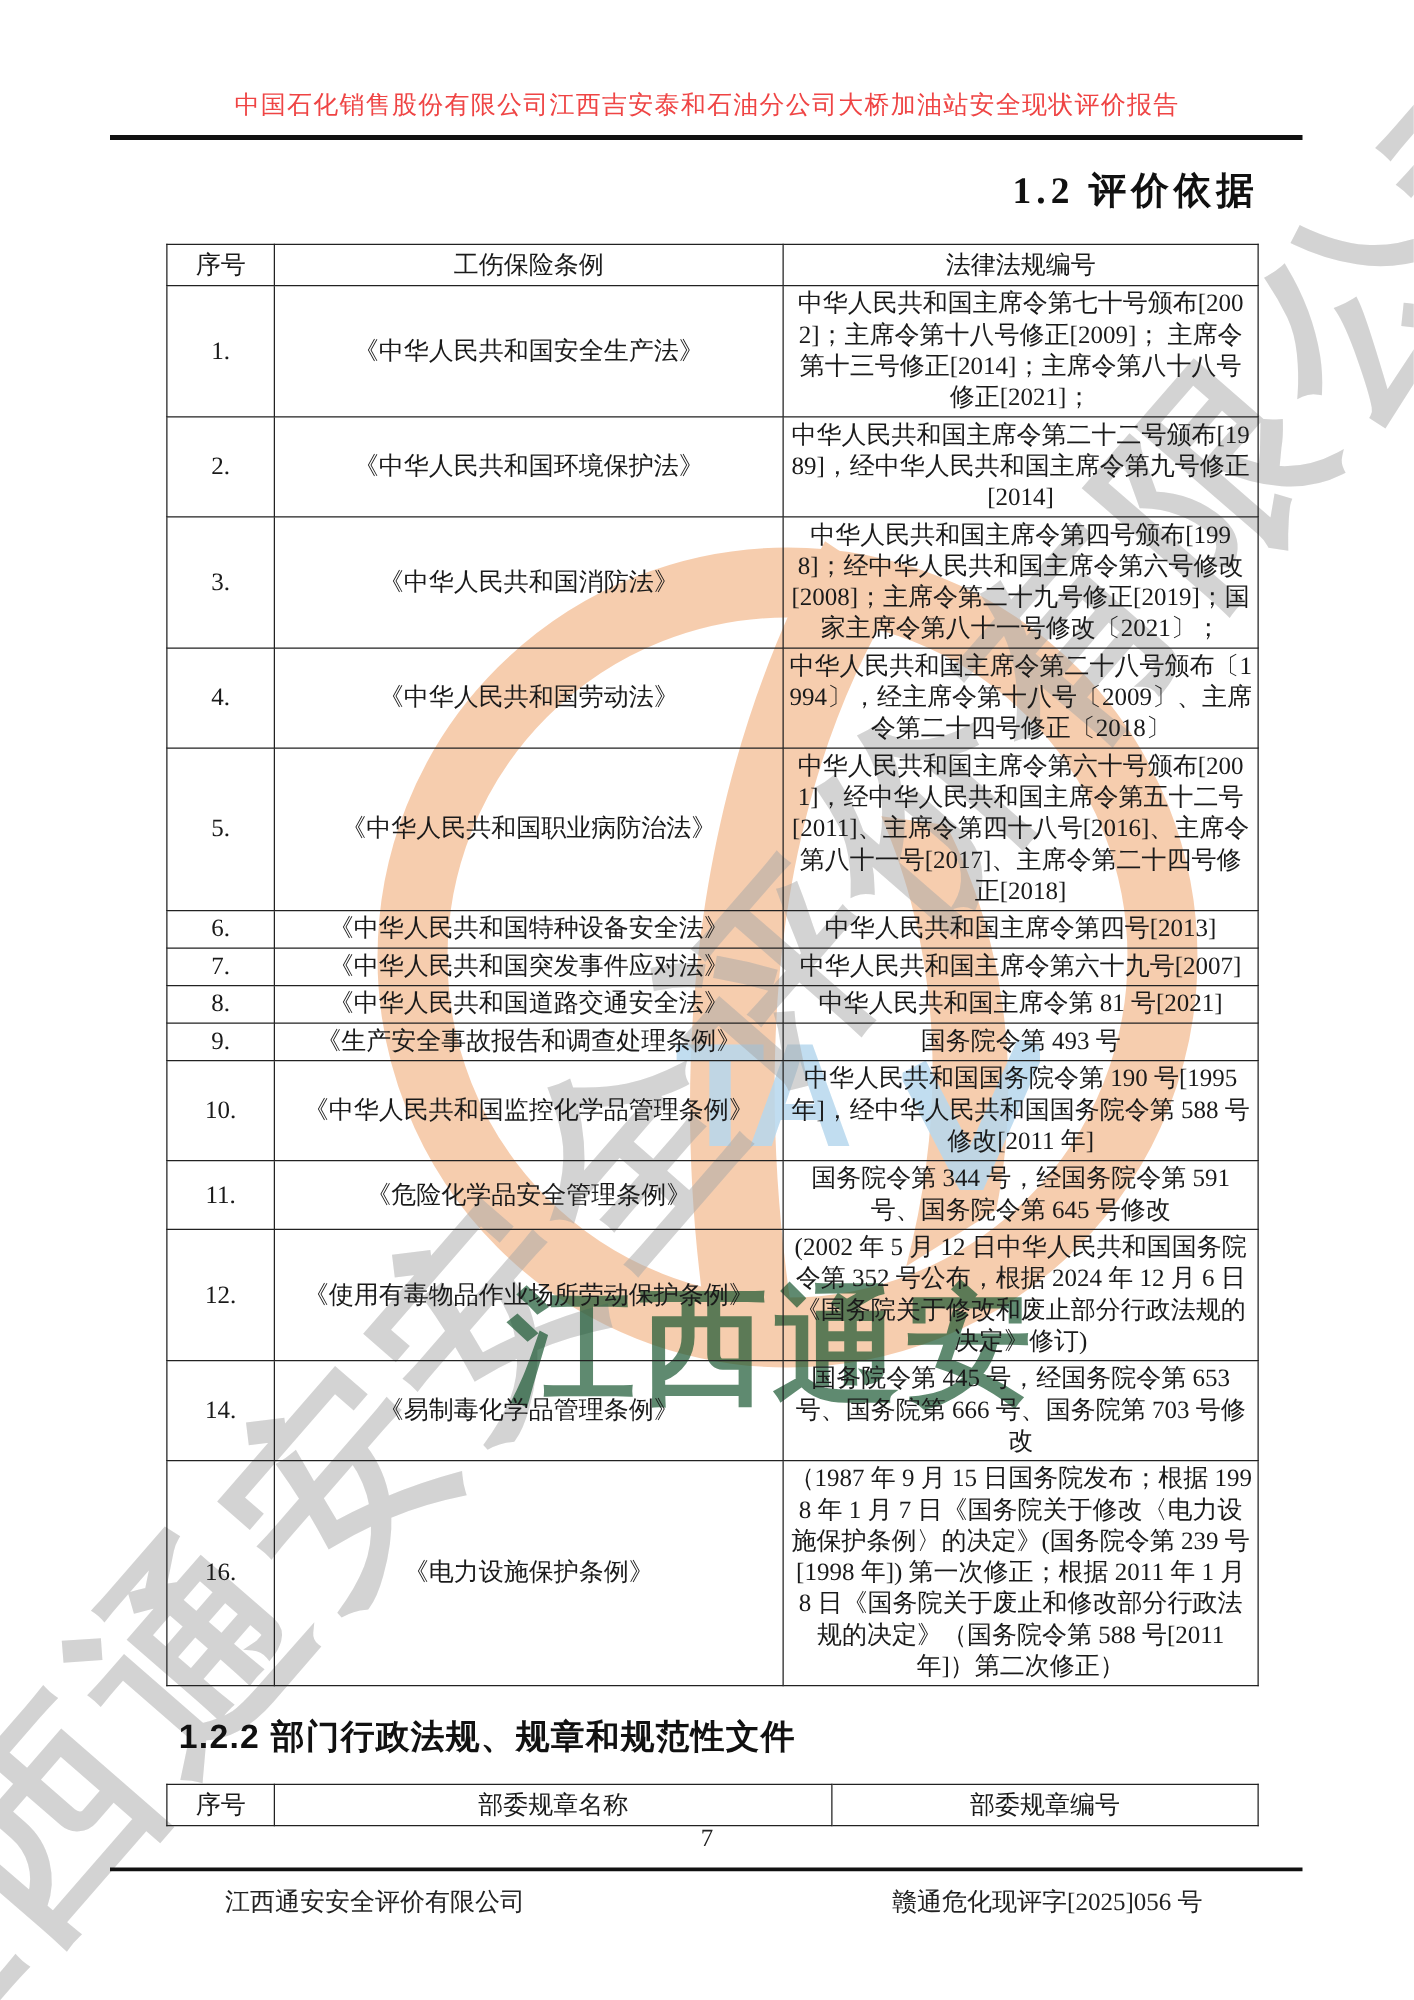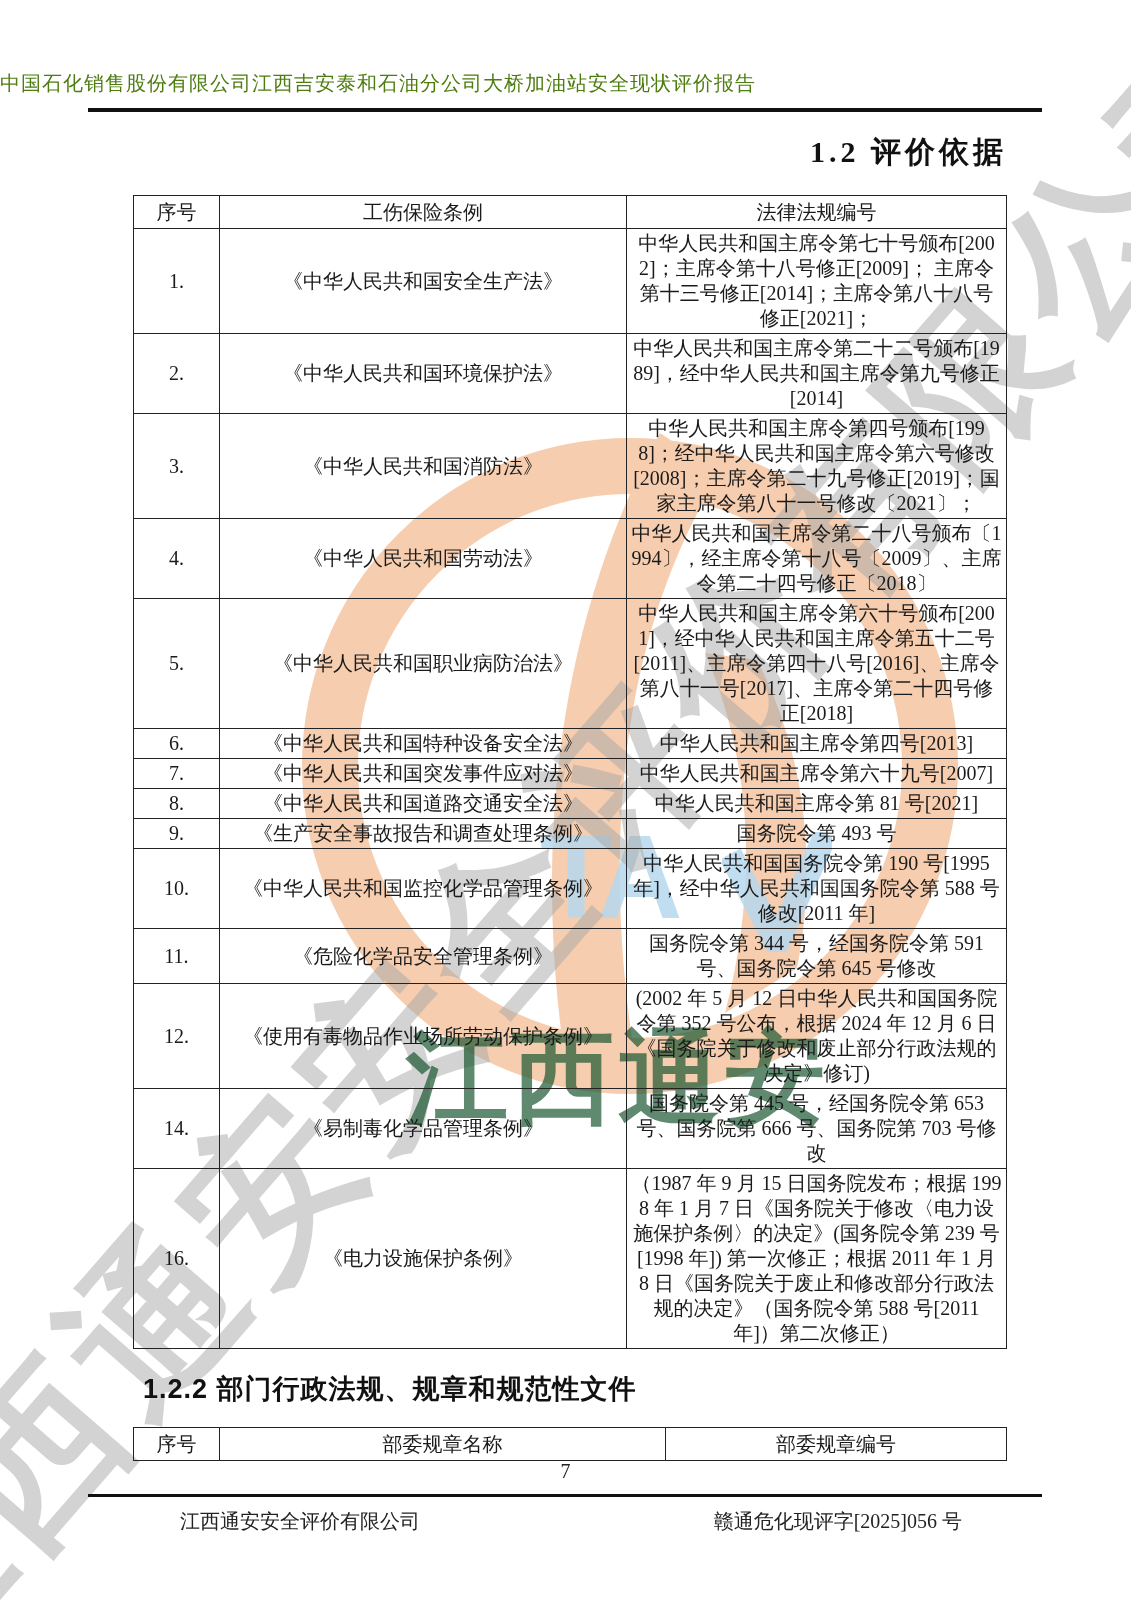--- a/index.html
+++ b/index.html
@@ -37,21 +37,21 @@
     font-family:"Liberation Serif","DejaVu Serif",serif;
     font-weight:700;font-size:102px;line-height:1;
     letter-spacing:4px;white-space:nowrap;
     color:#14532d;opacity:.68;text-align:right;
   }
 
   
   .content-layer{position:absolute;inset:0;z-index:2;}
   .doc-header{
     position:absolute;top:70px;left:0;width:1131px;
-    font-size:20px;letter-spacing:1px;color:#4d7c0f;
+    text-align:center;font-size:20px;letter-spacing:1px;color:#ef4444;
   }
   .header-rule{
     position:absolute;top:108px;left:88px;width:954px;height:4px;
     background:#111;
   }
   .footer-rule{
     position:absolute;top:1494px;left:88px;width:954px;height:3px;
     background:#111;
   }
   .page-number{

